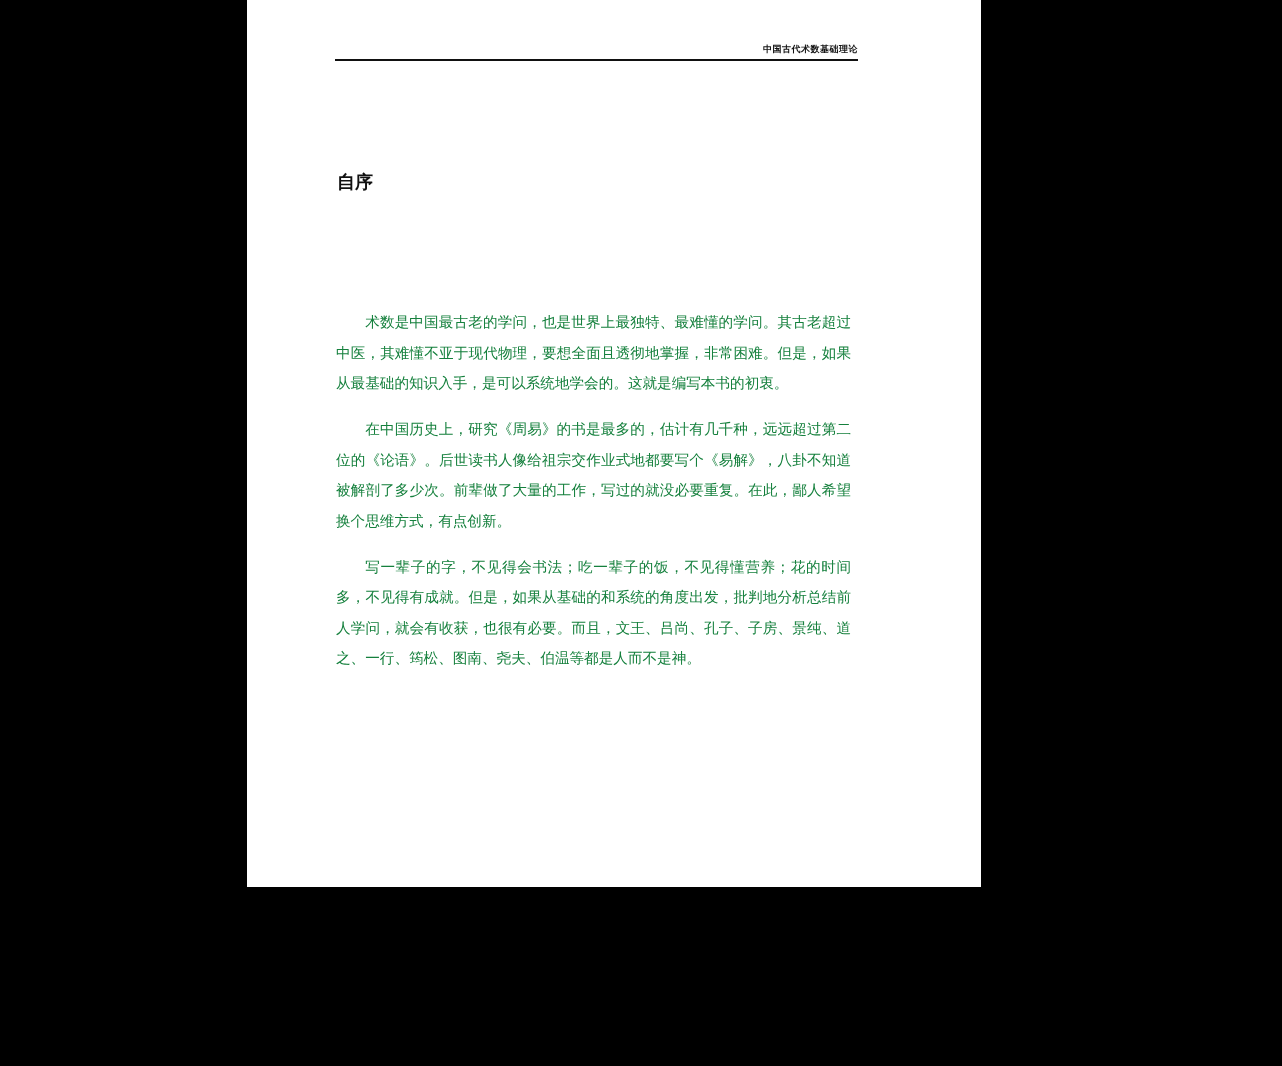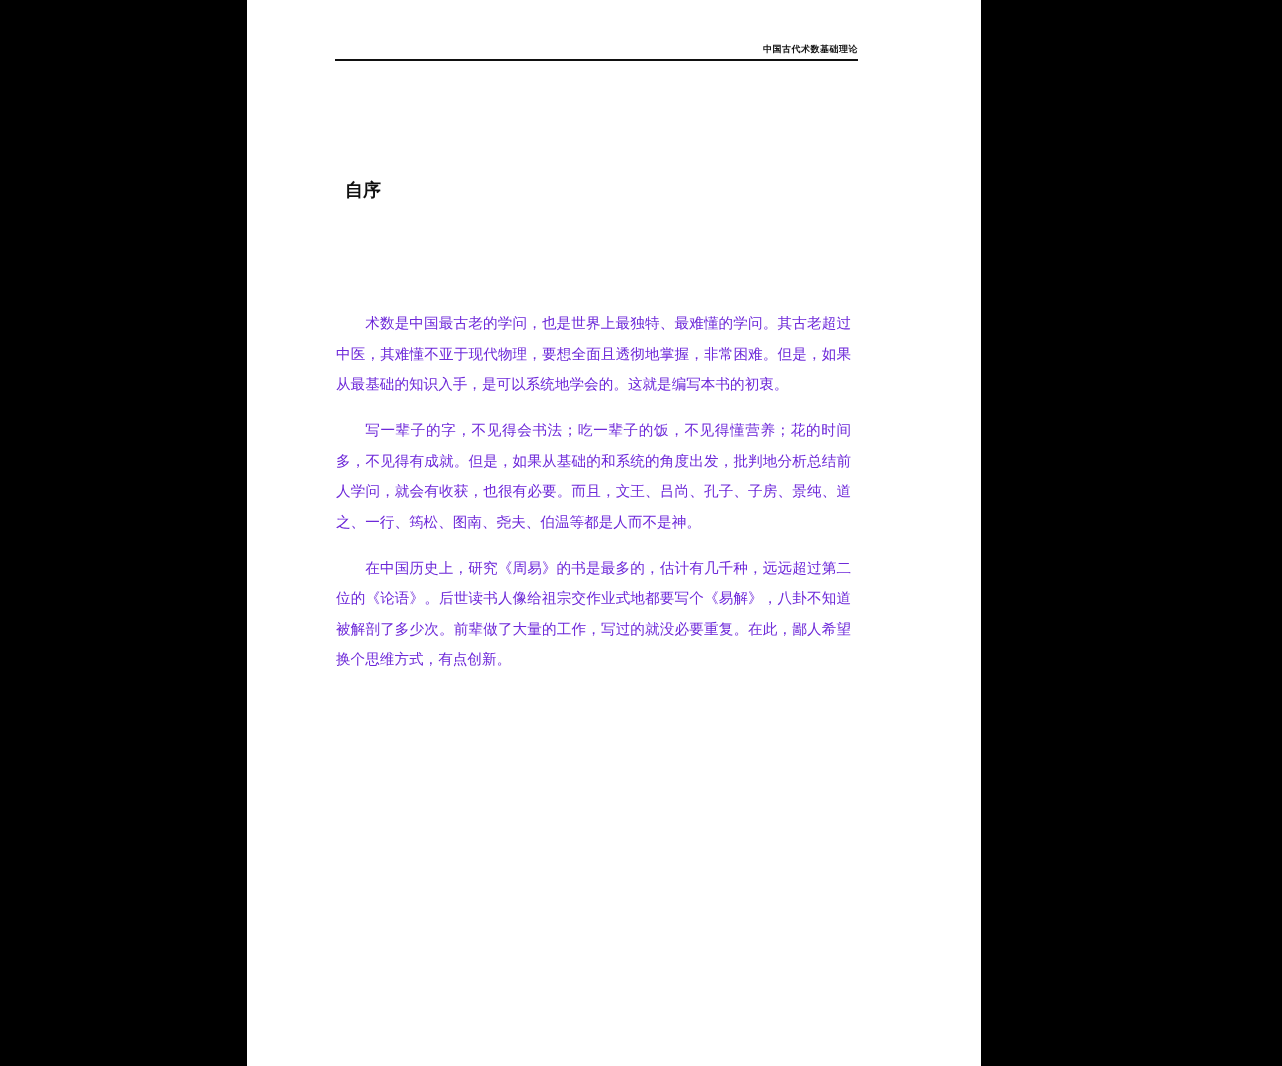--- a/index.html
+++ b/index.html
@@ -14,21 +14,21 @@
     position: relative;
     width: 1282px;
     height: 1066px;
     background: #000000;
   }
   .page {
     position: absolute;
     left: 247px;
     top: 0;
     width: 734px;
-    height: 1066px;
+    height: 887px;
     background: #ffffff;
   }
   .running-head {
     position: absolute;
     left: 88px;
     top: 42px;
     width: 523px;
     height: 17px;
     border-bottom: 2px solid #111111;
   }
@@ -43,48 +43,48 @@
     letter-spacing: 0.5px;
   }
   .chapter-title {
     position: absolute;
     left: 90px;
     top: 170px;
     font-family: "DejaVu Sans", sans-serif;
     font-size: 18px;
     font-weight: bold;
     color: #111111;
-    margin: 8px;
+    margin: 0;
   }
   .body-text {
     position: absolute;
     left: 89px;
     top: 308px;
     width: 515px;
-    font-family: Liberation Serif, serif;
+    font-family: Liberation Mono, monospace;
     font-size: 14.6px;
     line-height: 30.5px;
-    color: #6d28d9;
+    color: #15803d;
     text-align: justify;
   }
   .body-text p {
     margin: 0 0 15.5px 0;
     text-indent: 2em;
   }
 </style>
 </head>
 <body>
 
 <div class="viewer">
   <div class="page">
     <div class="running-head">
       <span class="running-head-text">中国古代术数基础理论</span>
     </div>
 
     <h1 class="chapter-title">自序</h1>
 
     <div class="body-text">
       <p>术数是中国最古老的学问，也是世界上最独特、最难懂的学问。其古老超过中医，其难懂不亚于现代物理，要想全面且透彻地掌握，非常困难。但是，如果从最基础的知识入手，是可以系统地学会的。这就是编写本书的初衷。</p>
+      <p>在中国历史上，研究《周易》的书是最多的，估计有几千种，远远超过第二位的《论语》。后世读书人像给祖宗交作业式地都要写个《易解》，八卦不知道被解剖了多少次。前辈做了大量的工作，写过的就没必要重复。在此，鄙人希望换个思维方式，有点创新。</p>
       <p>写一辈子的字，不见得会书法；吃一辈子的饭，不见得懂营养；花的时间多，不见得有成就。但是，如果从基础的和系统的角度出发，批判地分析总结前人学问，就会有收获，也很有必要。而且，文王、吕尚、孔子、子房、景纯、道之、一行、筠松、图南、尧夫、伯温等都是人而不是神。</p>
-      <p>在中国历史上，研究《周易》的书是最多的，估计有几千种，远远超过第二位的《论语》。后世读书人像给祖宗交作业式地都要写个《易解》，八卦不知道被解剖了多少次。前辈做了大量的工作，写过的就没必要重复。在此，鄙人希望换个思维方式，有点创新。</p>
     </div>
   </div>
 </div>
 
 </body></html>

